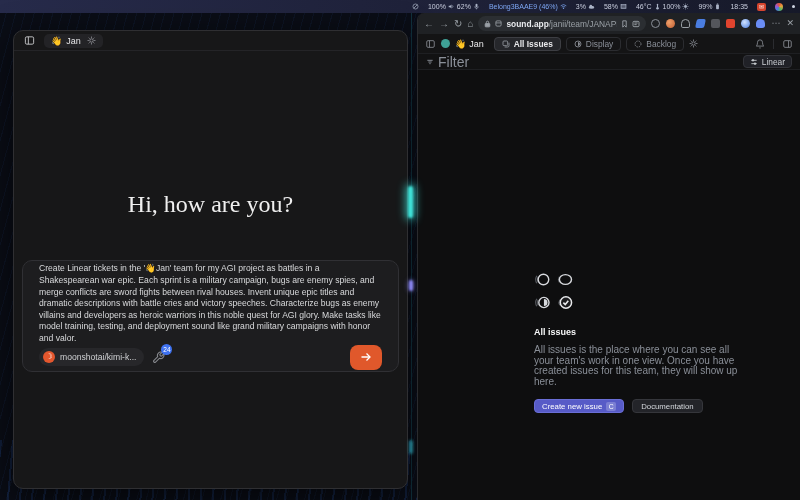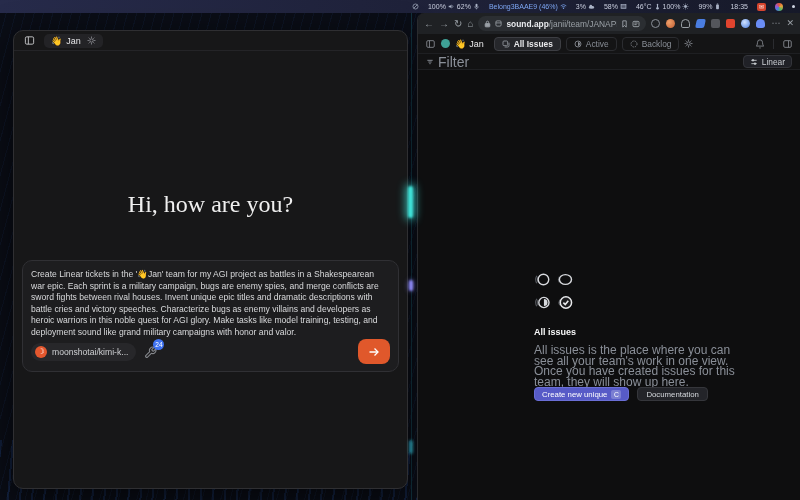--- a/index.html
+++ b/index.html
@@ -48,21 +48,21 @@
   .chat-header .panel-ico { color:#c8c9cc; }
   .chat-tab { display:flex; align-items:center; gap:4px; background:#232326; border-radius:5px;
     padding:2px 7px; font-size:9px; color:#e6e6e8; }
   .emoji { font-style:normal; color:#f0a64e; }
   .chat-tab .gear { color:#909196; margin-left:2px; }
   .chat-body { flex:1; position:relative; }
   .greeting { position:absolute; left:0; right:0; top:140px; text-align:center; }
   .greeting h1 { font-family:"Liberation Serif", serif; font-weight:500; font-size:24px; color:#efefef; }
   .greeting p { margin-top:12px; font-size:11.5px; color:#9aa1a9; }
   .composer { position:absolute; left:8px; right:8px; top:209px; height:112px;
-    background:#1d1d1f; border:1px solid #303034; border-radius:10px; padding:8px 8px 7px;
+    background:#1d1d1f; border:1px solid #303034; border-radius:10px; padding:8px 16px 7px;
     display:flex; flex-direction:column;justify-content:center; }
   .composer-text { font-size:8.6px; line-height:11.6px; color:#d9dadc; letter-spacing:0; flex:1; }
   .composer-row { display:flex; align-items:center; gap:8px; }
   .model-pill { display:flex; align-items:center; gap:5px; background:#27272a; border-radius:11px;
     padding:3px 8px 3px 4px; font-size:8.6px; color:#cfd0d3; }
   .model-logo { width:12px; height:12px; border-radius:50%; background:#e4572e; color:#fff;
     font-size:8px; line-height:12px; text-align:center; }
   .tools-wrap { position:relative; width:14px; height:14px; color:#85878c; }
   .tools-badge { position:absolute; right:-6px; top:-6px; min-width:11px; height:11px; border-radius:6px;
     background:#3f72f0; color:#fff; font-size:6.5px; line-height:11px; text-align:center; padding:0 1px; }
@@ -108,21 +108,21 @@
   .ln-filterbar { height:17px; flex:0 0 17px; background:#121213; border-top:1px solid #1e1f22;
     border-bottom:1px solid #1e1f22; display:flex; align-items:center; padding:0 8px; }
   .ln-filter { display:flex; align-items:center; gap:4px; font-size:14px; color:#8a8f98; }
   .ln-display { margin-left:auto; display:flex; align-items:center; gap:4px; font-size:8.4px;
     color:#c9ccd1; background:#202127; border:1px solid #33343a; border-radius:4px; height:13px; padding:0 6px; }
   .ln-content { flex:1; background:#0e0e0f; position:relative; }
   .empty { position:absolute; left:116px; top:201px; width:204px; }
   .coin-grid { display:grid; grid-template-columns:17px 17px; grid-gap:6px 5px; margin-bottom:16px; }
   .coin { width:17px; height:17px; color:#d7d9dd; }
   .empty-title { font-size:9px; font-weight:700; color:#f6f7f8; margin-bottom:8px; }
-  .empty-desc { font-size:12px; line-height:10.5px; color:#8a8f98; }
+  .empty-desc { font-size:10px; line-height:10.5px; color:#8a8f98; margin-bottom:12px; }
   .empty-btns { display:flex; align-items:center; gap:8px; }
   .btn-primary { display:flex; align-items:center; gap:4px; background:#575bc7; border:1px solid #6a6ed6;
     color:#fff; font-size:7.8px; height:14px; padding:0 7px; border-radius:4px; }
   .kbd { background:rgba(255,255,255,.22); border-radius:2px; font-size:6.8px; padding:0 2.5px; line-height:9px; }
   .btn-secondary { display:flex; align-items:center; background:#232429; border:1px solid #35363b;
     color:#d5d8dd; font-size:7.8px; height:14px; padding:0 8px; border-radius:4px; }
 </style>
 </head>
 <body>
 
@@ -337,21 +337,21 @@
           </span>
           <span>All Issues</span>
         </span>
         <span class="ln-tab">
           <span class="icon">
             <svg width="8" height="8" viewBox="0 0 12 12">
                 <circle cx="6" cy="6" r="4.5" fill="none" stroke="currentColor" stroke-width="1.3"></circle>
                 <path d="M6 3a3 3 0 0 1 0 6z" fill="currentColor"></path>
               </svg>
           </span>
-          <span>Active</span>
+          <span>Display</span>
         </span>
         <span class="ln-tab">
           <span class="icon">
             <svg width="8" height="8" viewBox="0 0 12 12">
                 <circle cx="6" cy="6" r="4.5" fill="none" stroke="currentColor" stroke-width="1.3" stroke-dasharray="2 1.6"></circle>
               </svg>
           </span>
           <span>Backlog</span>
         </span>
         <span class="icon" style="color:#8b8f96">
@@ -429,21 +429,21 @@
                 <path d="M4 6a6 6 0 0 0 0 6" stroke="#55585e" fill="none" stroke-width="1.2"></path>
                 <circle cx="10.5" cy="9" r="6" fill="#1b1b1d" stroke="#e8e9eb" stroke-width="1.6"></circle>
                 <path d="M7.8 9.2l2 2 3.2-4" stroke="#e8e9eb" stroke-width="1.7" fill="none"></path>
               </svg>
           </span>
         </div>
         <div class="empty-title">All issues</div>
         <div class="empty-desc">All issues is the place where you can see all your team's work in one view. Once you have created issues for this team, they will show up here.</div>
         <div class="empty-btns">
           <span class="btn-primary">
-            <span>Create new unique</span>
+            <span>Create new issue</span>
             <span class="kbd">C</span>
           </span>
           <span class="btn-secondary">
             <span>Documentation</span>
           </span>
         </div>
       </div>
     </div>
   </div>
 

